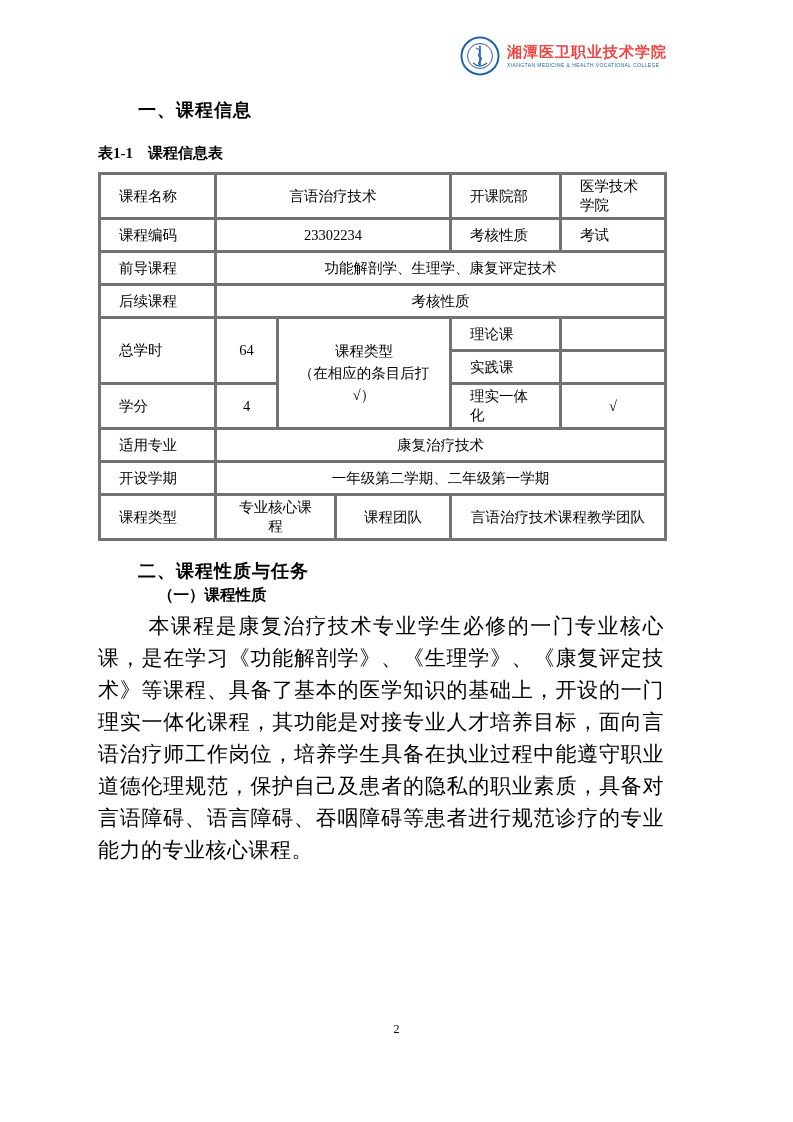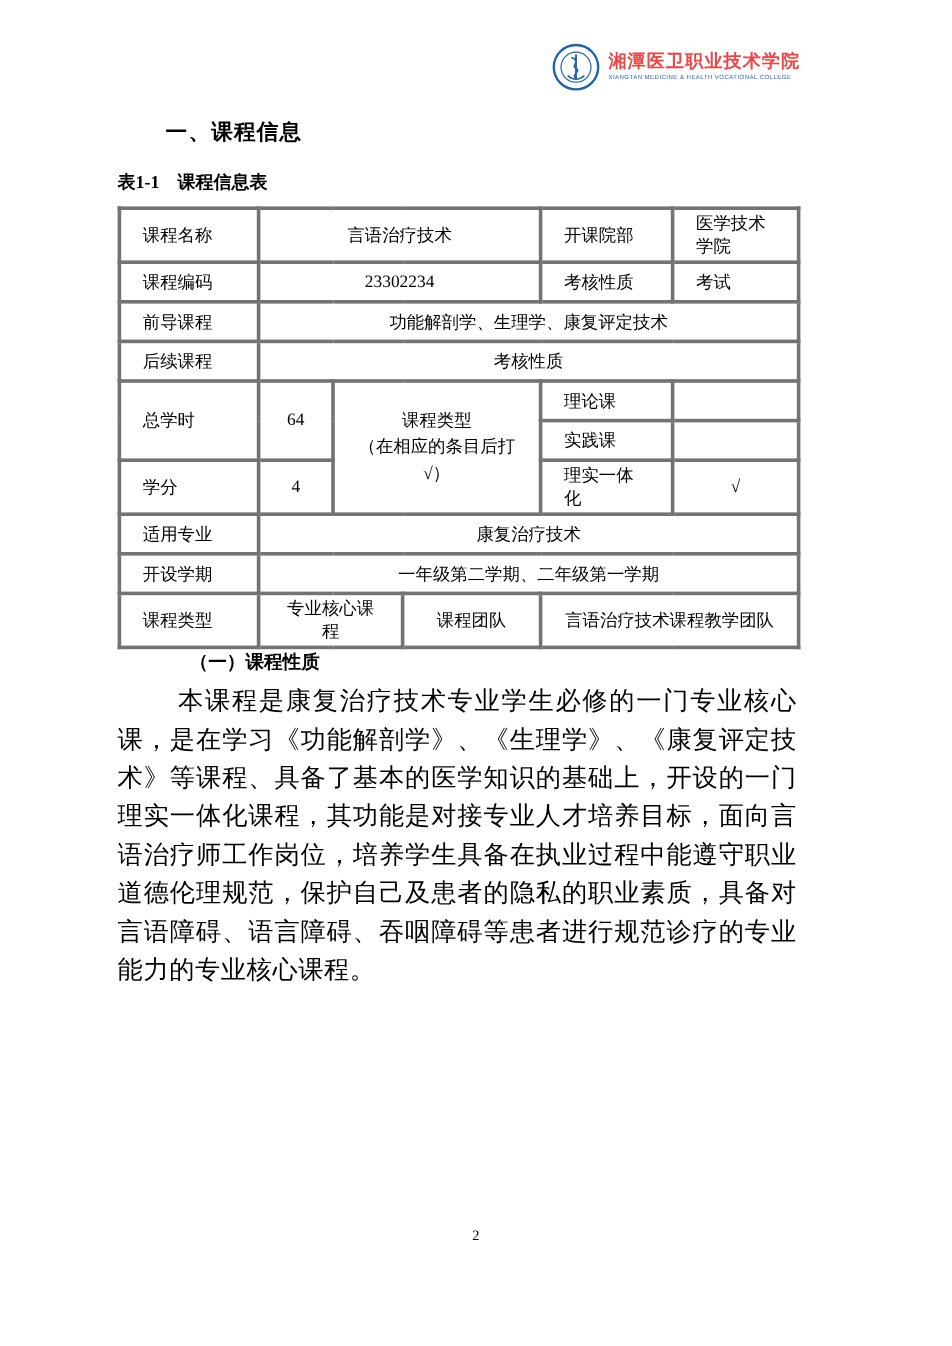--- a/index.html
+++ b/index.html
@@ -157,20 +157,21 @@
         </tr>
         <tr>
           <td class="lbl">课程类型</td>
           <td class="ctr" colspan="2">专业核心课程</td>
           <td class="ctr">课程团队</td>
           <td class="ctr" colspan="2">言语治疗技术课程教学团队</td>
         </tr>
       </tbody>
     </table>
 
+    <div class="sec2-heading">二、课程性质与任务</div>
 
     <div class="sub-heading">（一）课程性质</div>
     <p class="body-text">本课程是康复治疗技术专业学生必修的一门专业核心课，是在学习《功能解剖学》、《生理学》、《康复评定技术》等课程、具备了基本的医学知识的基础上，开设的一门理实一体化课程，其功能是对接专业人才培养目标，面向言语治疗师工作岗位，培养学生具备在执业过程中能遵守职业道德伦理规范，保护自己及患者的隐私的职业素质，具备对言语障碍、语言障碍、吞咽障碍等患者进行规范诊疗的专业能力的专业核心课程。</p>
 
 
   </div>
 
   <div class="page-number">2</div>
 
 </div>

